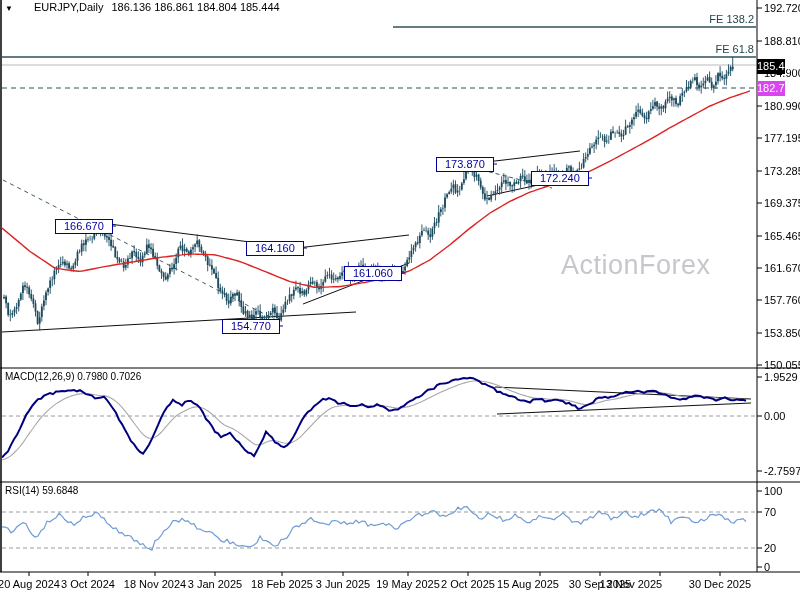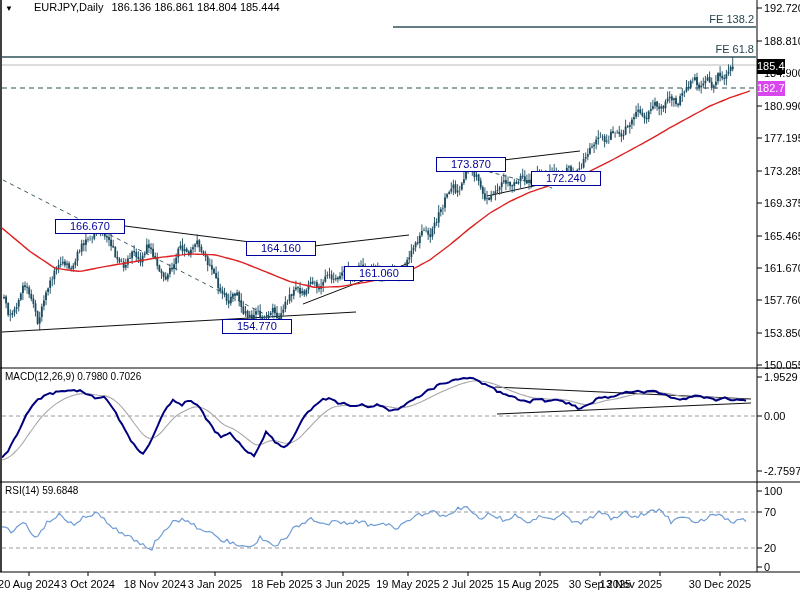--- a/index.html
+++ b/index.html
@@ -14,21 +14,21 @@
   .ind-label{position:absolute;left:5px;font-size:10px;color:#000;z-index:4;white-space:nowrap;}
   #macd-label{top:371px;} #rsi-label{top:485px;}
   .fe{position:absolute;right:46px;font-size:11px;color:#24444c;z-index:3;}
   #fe1{top:13px;} #fe2{top:43px;padding-left:40px;}
   .badge{position:absolute;left:757px;width:28px;height:15px;line-height:15px;
     text-align:right;font-size:11px;color:#fff;z-index:5;}
   .ytick{position:absolute;left:764px;font-size:11px;color:#000;z-index:3;white-space:nowrap;}
   .date{position:absolute;top:578px;font-size:11px;color:#000;transform:translateX(-50%);
     z-index:3;white-space:nowrap;}
   .plabel{position:absolute;border:1px solid var(--ann,#00009c);color:var(--ann,#00009c);
-    background:#fff;font-size:11px;line-height:13px;padding:0 14px;z-index:4;white-space:nowrap;}
+    background:#fff;font-size:11px;line-height:13px;padding:0 8px;z-index:4;white-space:nowrap;}
 </style>
 </head>
 <body>
 
 <div id="chart-root">
   <svg id="plot" width="800" height="600">
       <defs>
         <clipPath id="cpP">
           <rect x="2" y="0" width="754" height="368"></rect>
         </clipPath>
@@ -797,20 +797,21 @@
       <line x1="393" y1="273" x2="405" y2="273" stroke="#00009c" stroke-width="1"></line>
       <line x1="271" y1="326" x2="283" y2="326" stroke="#00009c" stroke-width="1"></line>
       <line x1="485" y1="164" x2="497" y2="164" stroke="#00009c" stroke-width="1"></line>
       <line x1="580" y1="178" x2="592" y2="178" stroke="#00009c" stroke-width="1"></line>
     </svg>
 
   <div class="title">
     <span class="tri">▼</span><span class="sym">EURJPY,Daily</span><span>186.136 186.861 184.804 185.444</span>
   </div>
 
+  <div class="wm">ActionForex</div>
 
   <div class="fe" id="fe1">FE 138.2</div>
   <div class="fe" id="fe2">FE 61.8</div>
 
   <div class="ind-label" id="macd-label">MACD(12,26,9) 0.7980 0.7026</div>
   <div class="ind-label" id="rsi-label">RSI(14) 59.6848</div>
 
   <div id="generated"></div>
 <div class="ytick" style="top: 2px;">192.720</div>
     <div class="ytick" style="top: 35px;">188.810</div>
@@ -833,21 +834,21 @@
     <div class="ytick" style="top: 561px;">0</div>
     <div class="badge" style="top: 59px; background: rgb(0, 0, 0);">185.444</div>
     <div class="badge" style="top: 81px; background: #d946ef;">182.750</div>
     <div class="date" style="left: 29px;">20 Aug 2024</div>
     <div class="date" style="left: 88px;">3 Oct 2024</div>
     <div class="date" style="left: 155px;">18 Nov 2024</div>
     <div class="date" style="left: 215px;">3 Jan 2025</div>
     <div class="date" style="left: 282px;">18 Feb 2025</div>
     <div class="date" style="left: 343px;">3 Jun 2025</div>
     <div class="date" style="left: 408px;">19 May 2025</div>
-    <div class="date" style="left: 468px;">2 Jul 2025</div>
+    <div class="date" style="left: 468px;">2 Oct 2025</div>
     <div class="date" style="left: 528px;">15 Aug 2025</div>
     <div class="date" style="left: 600px;">30 Sep 2025</div>
     <div class="date" style="left: 631px;">13 Nov 2025</div>
     <div class="date" style="left: 720px;">30 Dec 2025</div>
     <div class="plabel" style="left: 55px; top: 219px;">166.670</div>
     <div class="plabel" style="left: 246px; top: 241px;">164.160</div>
     <div class="plabel" style="left: 344px; top: 266px;">161.060</div>
     <div class="plabel" style="left: 222px; top: 319px;">154.770</div>
     <div class="plabel" style="left: 436px; top: 157px;">173.870</div>
     <div class="plabel" style="left: 531px; top: 171px;">172.240</div>

